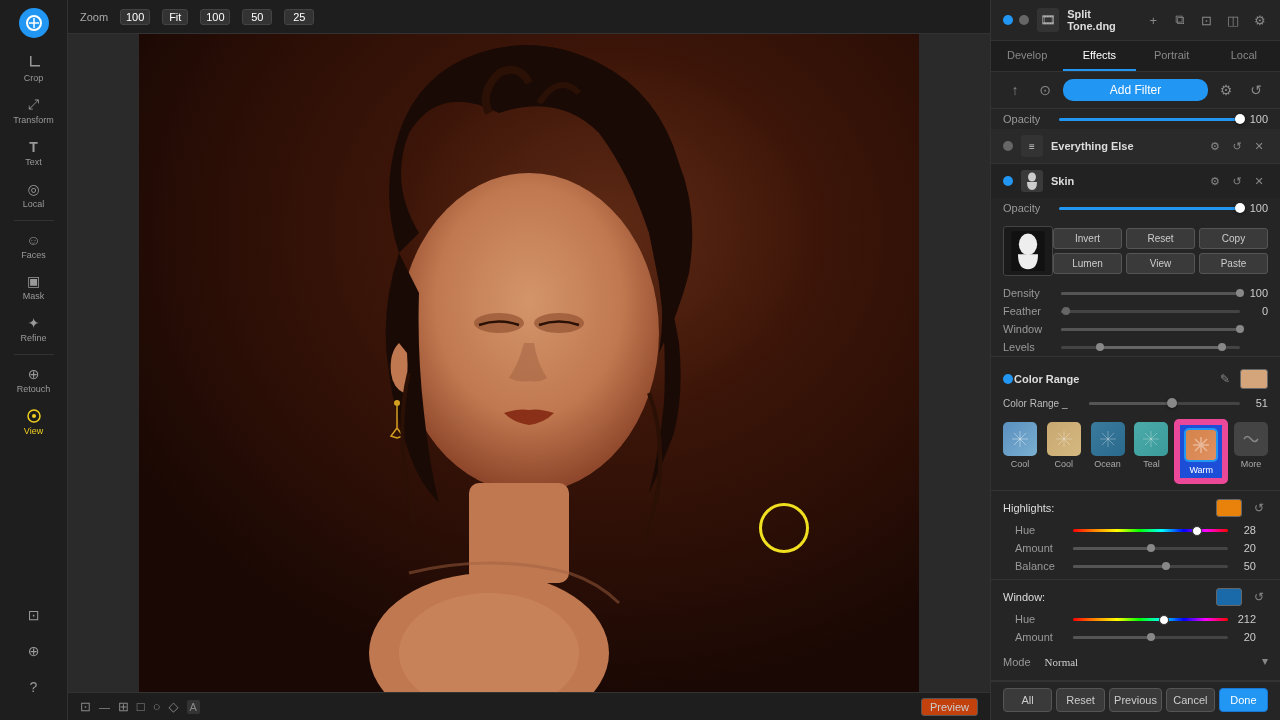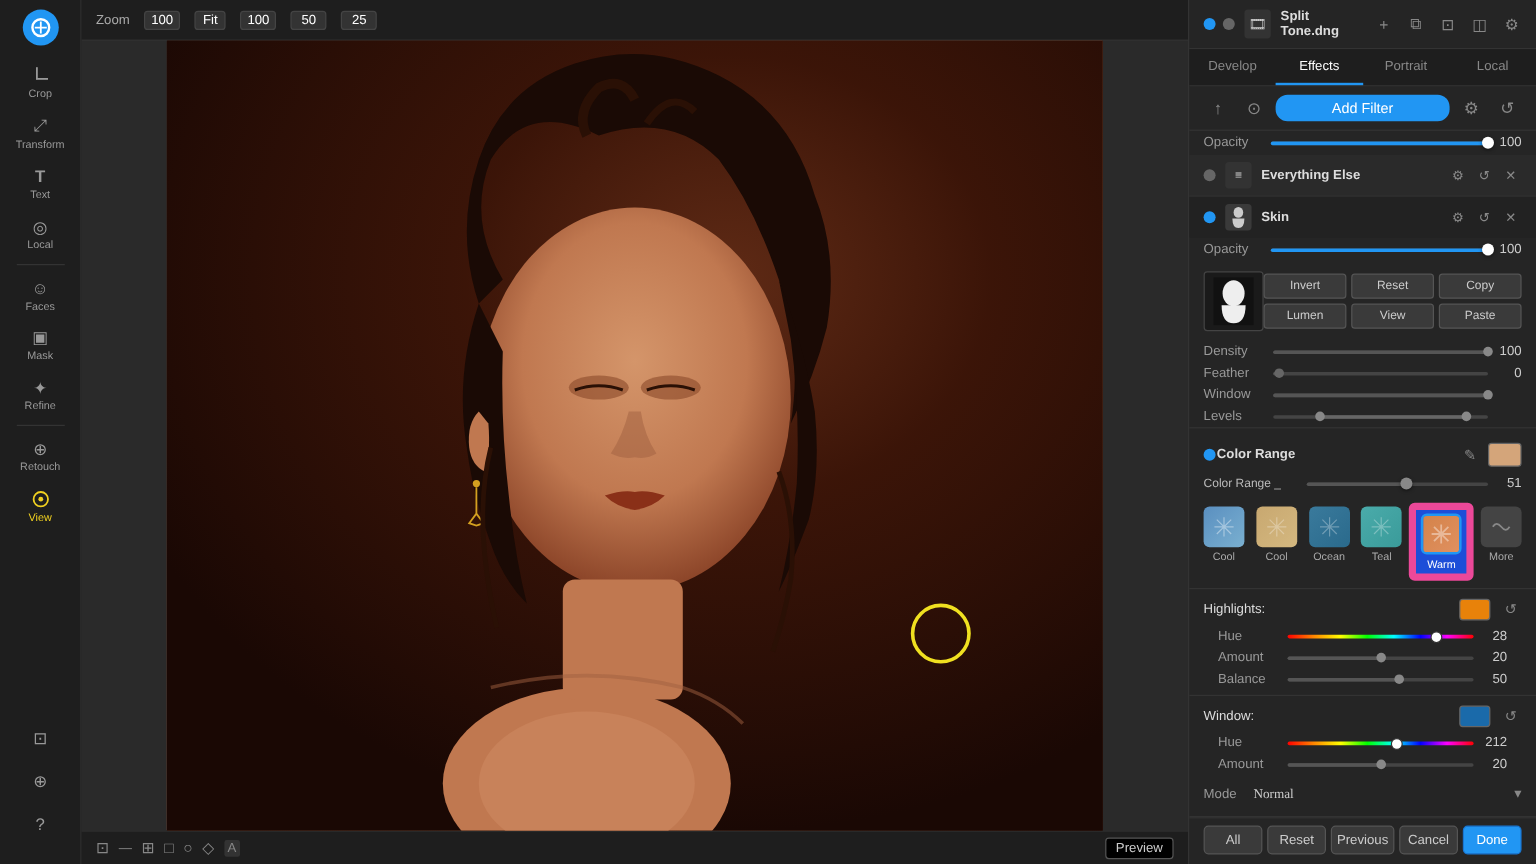--- a/index.html
+++ b/index.html
@@ -130,21 +130,21 @@
     .bottom-bar {
       height: 28px;
       background: #1e1e1e;
       border-top: 1px solid #333;
       display: flex;
       align-items: center;
       padding: 0 12px;
       gap: 8px;
     }
     .preview-btn {
-      background: #000000;
+      background: #c2410c;
       border: 1px solid #555;
       color: #ccc;
       font-size: 11px;
       padding: 2px 8px;
       border-radius: 3px;
       cursor: pointer;
       margin-left: auto;
     }
 
     

